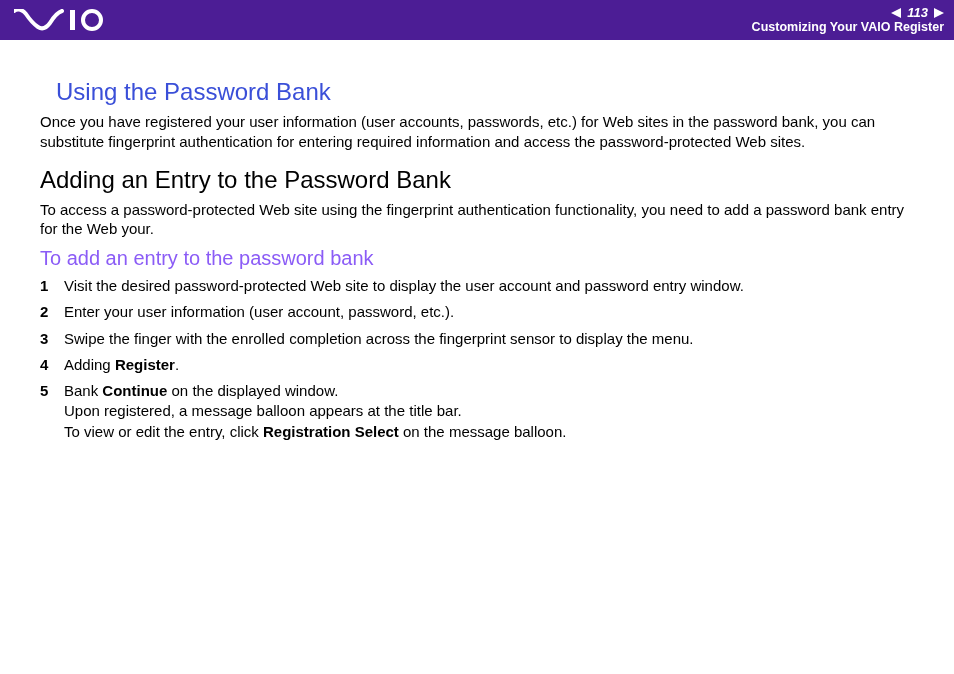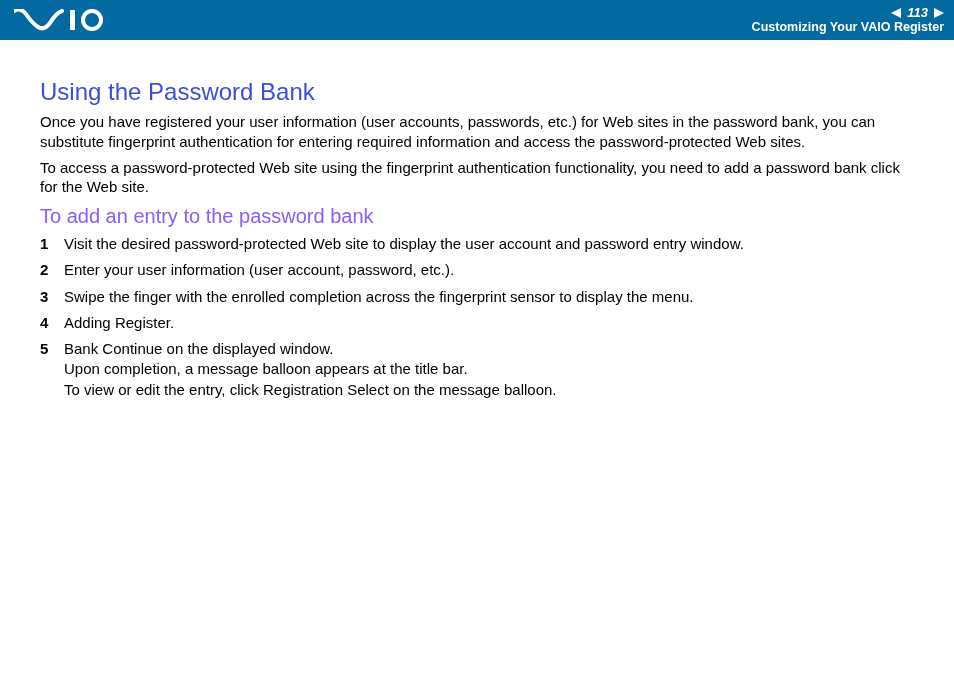--- a/index.html
+++ b/index.html
@@ -6,21 +6,21 @@
     margin: 0;
     padding: 0;
     font-family: "Helvetica Neue", Helvetica, Arial, sans-serif;
     width: 954px;
     height: 674px;
     background: #fff;
     color: #000;
     overflow: hidden;
   }
   .header {
-    background: #0369a1;
+    background: #4c1d95;
     color: #fff;
     height: 40px;
     display: flex;
     align-items: center;
     justify-content: space-between;
     padding: 0 10px 0 14px;
     box-sizing: border-box;
   }
   .logo {
     display: flex;
@@ -53,21 +53,21 @@
   .pager .num { font-size: 13px; }
   .breadcrumb { font-weight: bold; font-size: 12.5px; }
   .content {
     padding: 20px 40px 0 40px;
     box-sizing: border-box;
   }
   h1.blue {
     color: #3a4fd8;
     font-weight: 400;
     font-size: 24px;
-    margin: 18px 0 6px 0;
+    margin: 18px 0 6px 16px;
   }
   h1.black {
     color: #000;
     font-weight: 400;
     font-size: 24px;
     margin: 14px 0 6px 0;
   }
   h2.grey {
     color: #8b5cf6;
     font-weight: 400;
@@ -90,21 +90,21 @@
     align-items: flex-start;
     margin: 0 0 6px 0;
     line-height: 1.35;
   }
   ol.steps li .num {
     font-weight: bold;
     width: 24px;
     flex: 0 0 24px;
   }
   ol.steps li .txt { flex: 1; }
-  .b { font-weight: normal; }
+  .b { font-weight: bold; }
 </style>
 </head>
 <body>
 
 <div class="header">
   <div class="logo">
     <svg width="110" height="22" viewBox="0 0 110 22">
       <path d="M0 2 Q 6 -2 12 5 Q 18 14 24 18 Q 30 22 36 14 Q 42 4 48 2" stroke="#fff" stroke-width="4" fill="none" stroke-linecap="round"></path>
       <rect x="56" y="1" width="5" height="20" fill="#fff"></rect>
       <circle cx="78" cy="11" r="9" stroke="#fff" stroke-width="4" fill="none"></circle>
@@ -118,21 +118,22 @@
     </div>
     <div class="breadcrumb">Customizing Your VAIO Register</div>
   </div>
 </div>
 
 <div class="content">
 
   <h1 class="blue">Using the Password Bank</h1>
   <p>Once you have registered your user information (user accounts, passwords, etc.) for Web sites in the password bank, you can substitute fingerprint authentication for entering required information and access the password-protected Web sites.</p>
 
-  <p>To access a password-protected Web site using the fingerprint authentication functionality, you need to add a password bank click for the Web site.</p>
+  <h1 class="black">Adding an Entry to the Password Bank</h1>
+  <p>To access a password-protected Web site using the fingerprint authentication functionality, you need to add a password bank entry for the Web your.</p>
 
   <h2 class="grey">To add an entry to the password bank</h2>
 
   <ol class="steps">
     <li>
       <span class="num">1</span>
       <span class="txt">Visit the desired password-protected Web site to display the user account and password entry window.</span>
     </li>
     <li>
       <span class="num">2</span>
@@ -145,19 +146,19 @@
     <li>
       <span class="num">4</span>
       <span class="txt">
         <span>Adding </span><span class="b">Register</span><span>.</span>
       </span>
     </li>
     <li>
       <span class="num">5</span>
       <span class="txt">
         <span>Bank </span><span class="b">Continue</span><span> on the displayed window.</span><br>
-        <span>Upon completion, a message balloon appears at the title bar.</span><br>
+        <span>Upon registered, a message balloon appears at the title bar.</span><br>
         <span>To view or edit the entry, click </span><span class="b">Registration Select</span><span> on the message balloon.</span>
       </span>
     </li>
   </ol>
 
 </div>
 
 </body></html>

